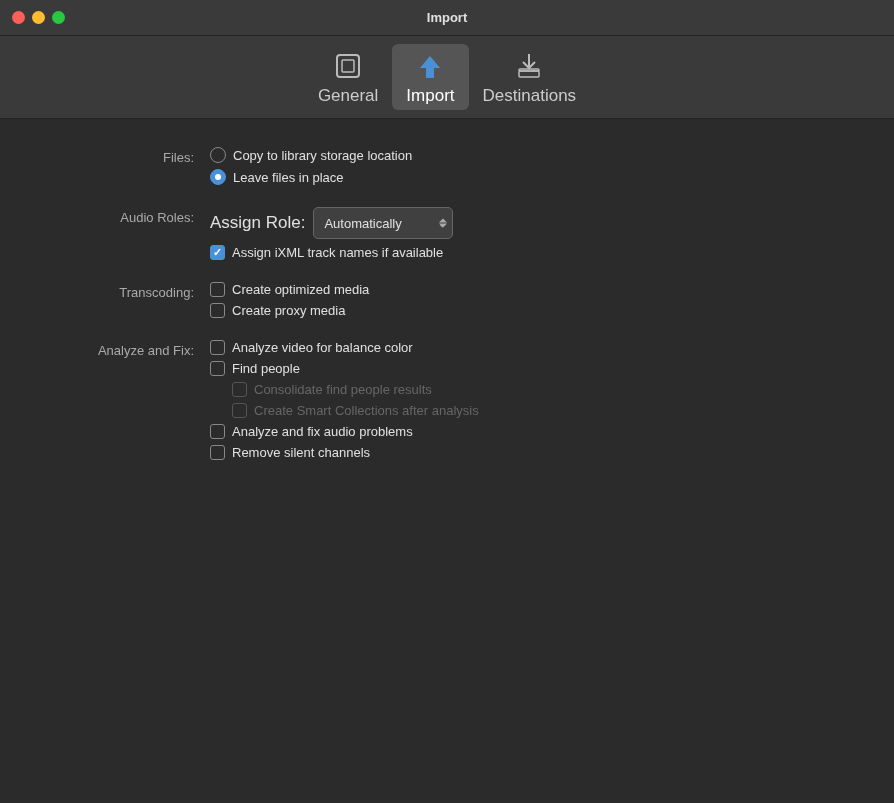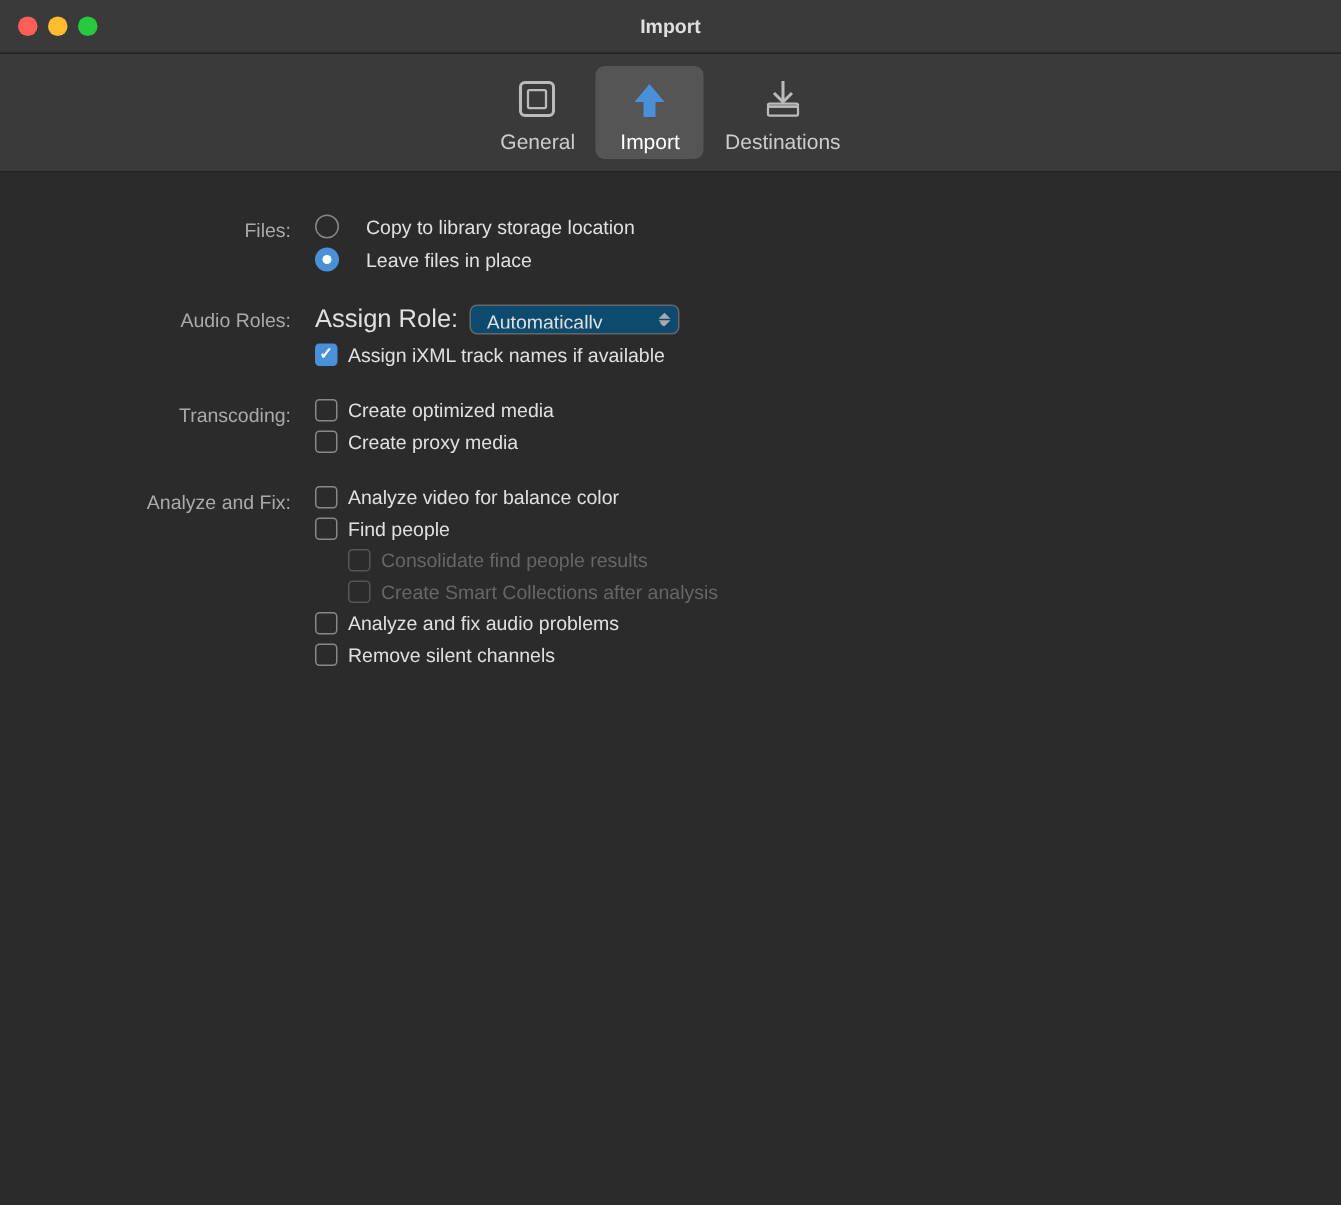--- a/index.html
+++ b/index.html
@@ -70,21 +70,21 @@
     }
     .toolbar-item .icon-wrap {
       width: 36px;
       height: 36px;
       display: flex;
       align-items: center;
       justify-content: center;
       margin-bottom: 2px;
     }
     .toolbar-item .tb-label {
-      font-size: 14px;
+      font-size: 17px;
       color: #ccc;
     }
     .toolbar-item.active .tb-label {
       color: #fff;
     }
 
     
     .content {
       flex: 1;
       padding: 28px 40px;
@@ -110,21 +110,21 @@
     .section-content {
       display: flex;
       flex-direction: column;
       gap: 6px;
     }
 
     
     .radio-row {
       display: flex;
       align-items: center;
-      gap: 18px;
+      gap: 7px;
       font-size: 13px;
       color: #e0e0e0;
     }
     .radio-circle {
       width: 16px;
       height: 16px;
       border-radius: 50%;
       border: 1.5px solid #888;
       background: transparent;
       display: flex;
@@ -193,32 +193,32 @@
       font-size: 13px;
       color: #e0e0e0;
     }
     .assign-role-label {
       color: #e0e0e0;
       font-size: 17px;
     }
 
     
     .dropdown {
-      background: #0c4a6e;
+      background: #404040;
       border: 1px solid #666;
       border-radius: 5px;
       padding: 3px 36px 3px 10px;
       font-size: 13px;
       color: #e0e0e0;
       appearance: none;
       -webkit-appearance: none;
       position: relative;
       cursor: pointer;
       min-width: 140px;
-      height: 20px;
+      height: 32px;
     }
     .dropdown-wrap {
       position: relative;
       display: inline-flex;
       align-items: center;
     }
     .dropdown-wrap::after {
       content: '⌃';
       position: absolute;
       right: 7px;

